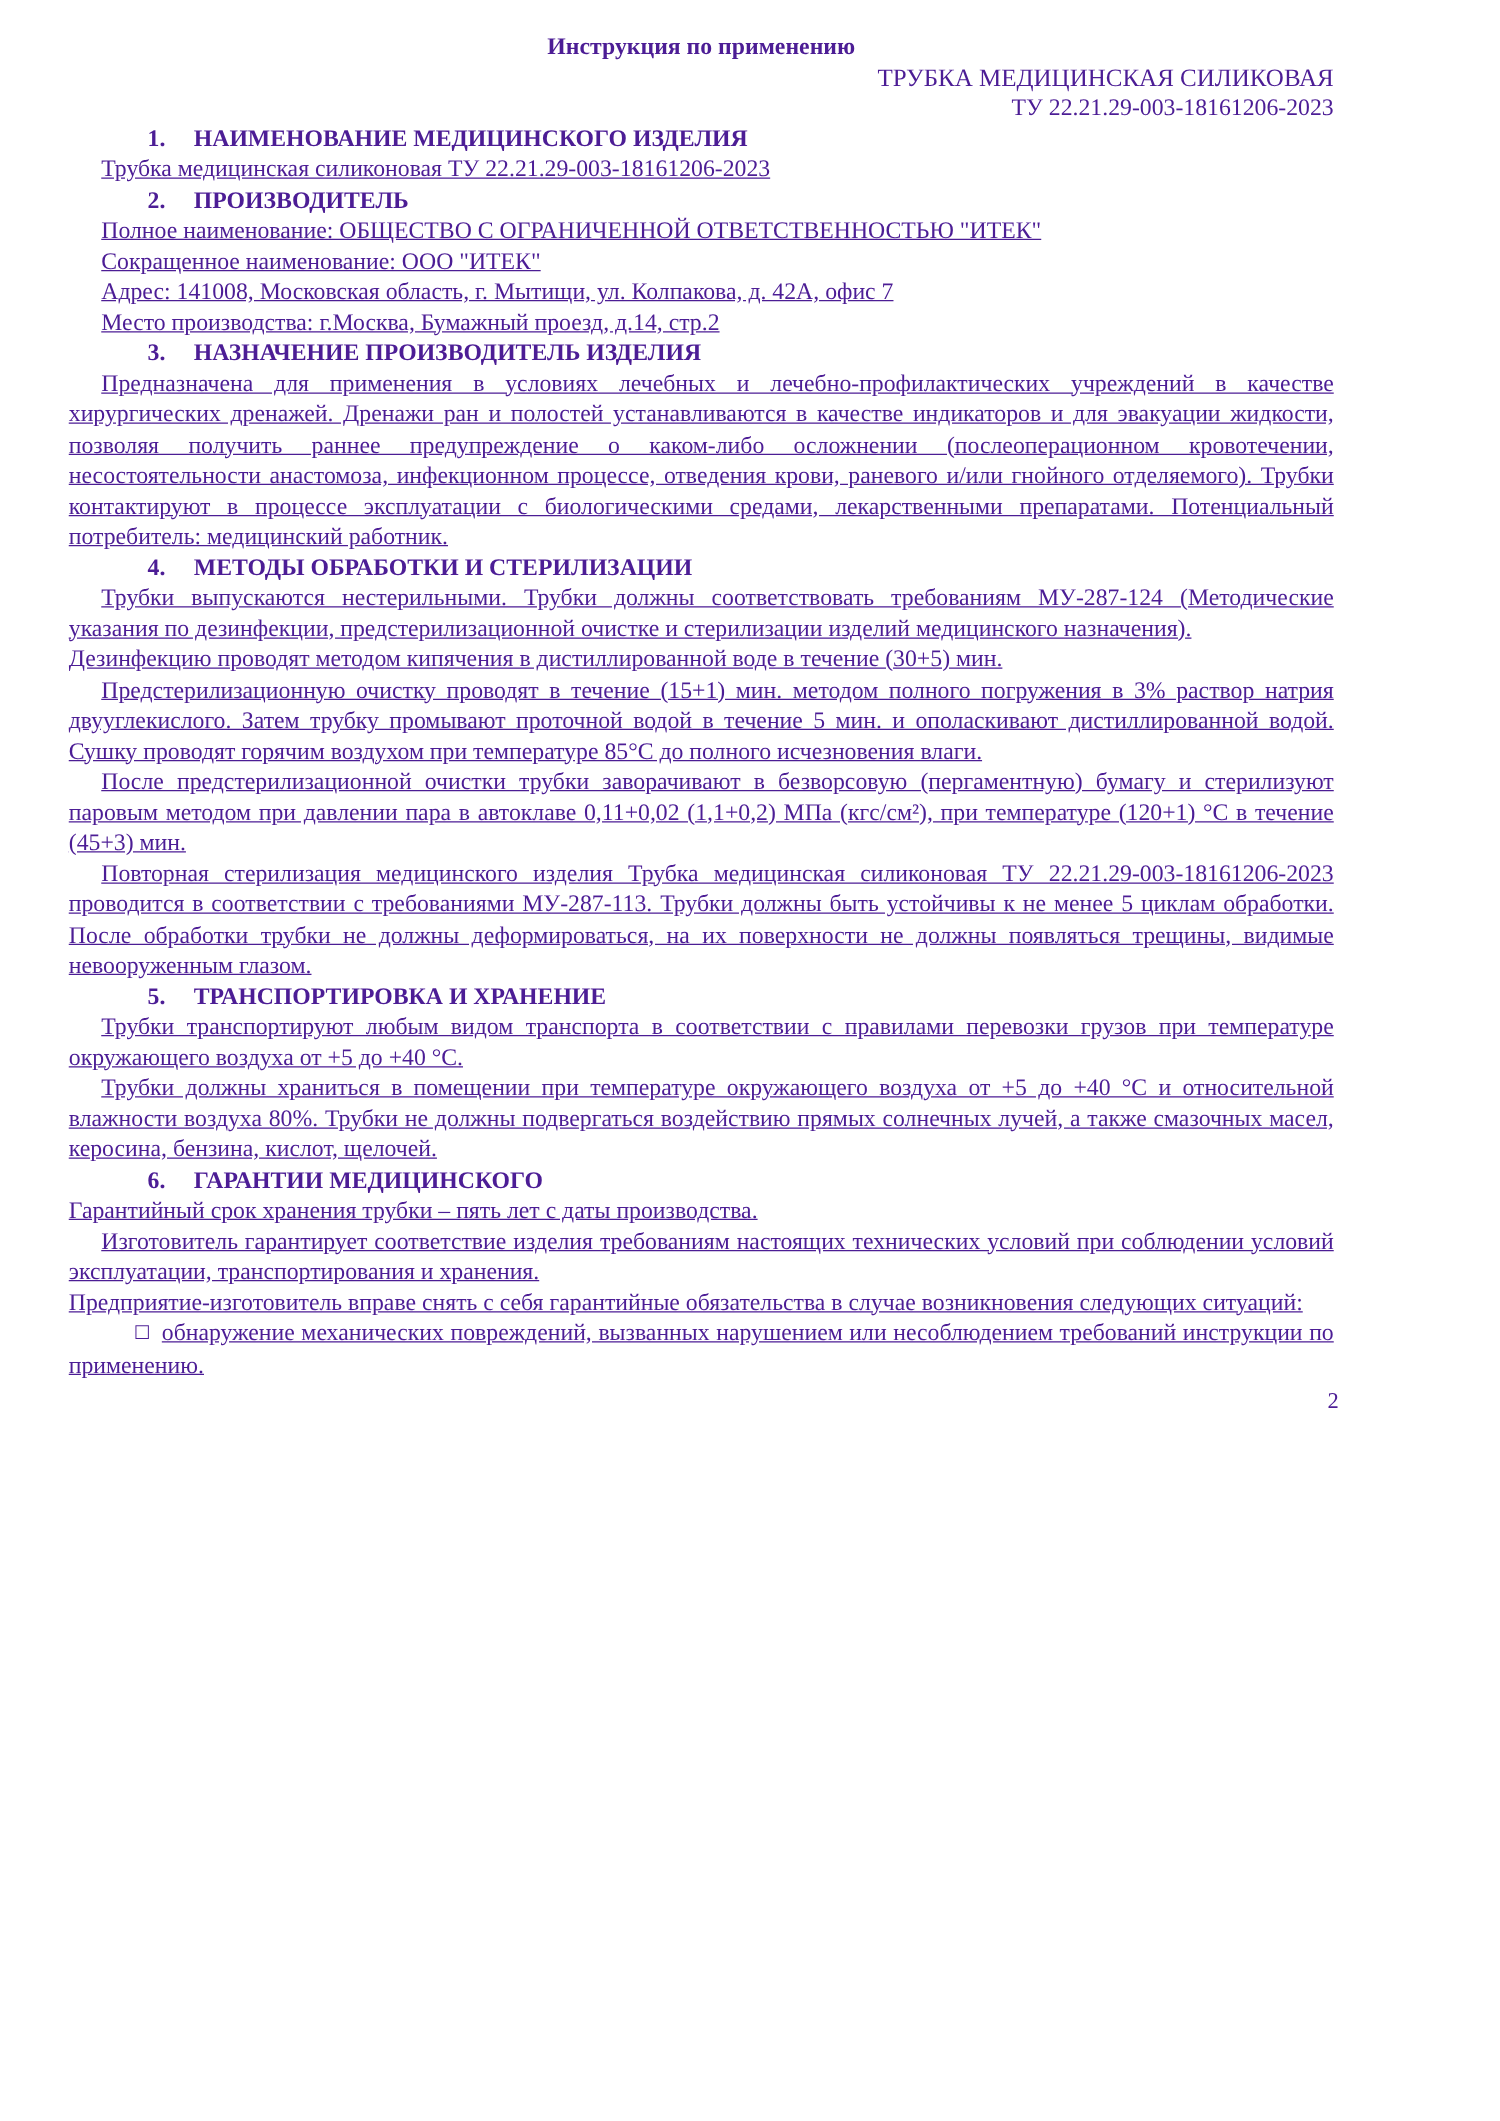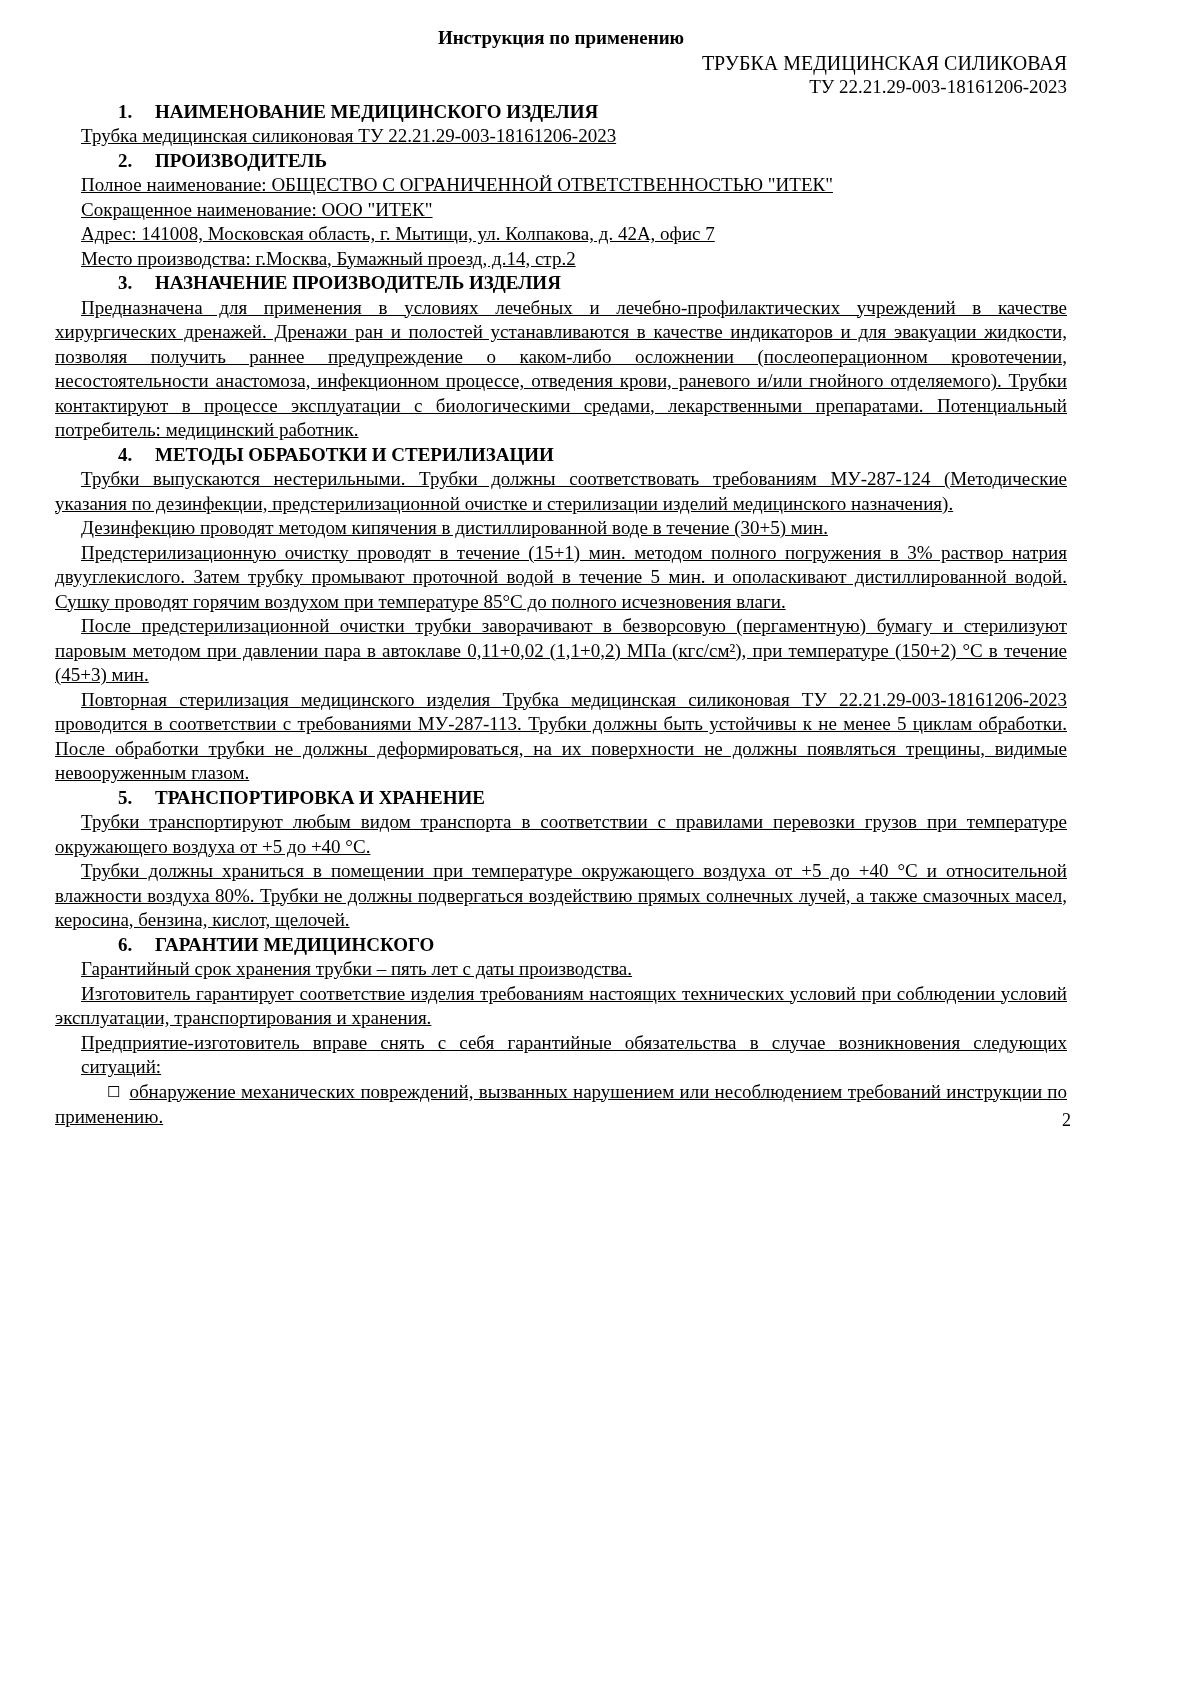--- a/index.html
+++ b/index.html
@@ -5,21 +5,21 @@
   html, body {
     margin: 0;
     padding: 0;
     background: #ffffff;
   }
   .page {
     position: relative;
     width: 1200px;
     height: 1697px;
     background: #ffffff;
-    color: #000000;
+    color: #4c1d95;
     font-family: "Liberation Serif", "DejaVu Serif", serif;
     font-size: 19px;
     line-height: 24.5px;
     overflow: hidden;
   }
   .content {
     position: absolute;
     left: 55px;
     top: 26px;
     width: 1012px;
@@ -50,21 +50,20 @@
     margin: 0;
     padding: 0;
     text-align: justify;
     text-decoration: underline;
   }
   p.indent {
     text-indent: 26px;
   }
   p.flush {
     text-indent: 0;
-    margin-left: 26px;
   }
   p.plain {
     text-align: left;
   }
   .bullet {
     display: inline-block;
     margin-right: 9px;
     font-size: 15px;
     transform: translateY(-1px);
   }
@@ -104,21 +103,21 @@
       <span class="heading-num">3.</span><span>НАЗНАЧЕНИЕ ПРОИЗВОДИТЕЛЬ ИЗДЕЛИЯ</span>
     </h2>
     <p class="body indent">Предназначена для применения в условиях лечебных и лечебно-профилактических учреждений в качестве хирургических дренажей. Дренажи ран и  полостей устанавливаются в качестве индикаторов и для эвакуации жидкости, позволяя получить раннее предупреждение о каком-либо осложнении (послеоперационном кровотечении, несостоятельности анастомоза, инфекционном процессе, отведения крови, раневого и/или гнойного отделяемого). Трубки контактируют в процессе эксплуатации с биологическими средами, лекарственными препаратами. Потенциальный потребитель: медицинский работник.</p>
 
     <h2 class="heading">
       <span class="heading-num">4.</span><span>МЕТОДЫ ОБРАБОТКИ И СТЕРИЛИЗАЦИИ</span>
     </h2>
     <p class="body indent">Трубки выпускаются нестерильными. Трубки должны соответствовать требованиям МУ-287-124 (Методические указания по дезинфекции, предстерилизационной очистке и стерилизации изделий медицинского назначения).</p>
     <p class="body flush">Дезинфекцию проводят методом кипячения в дистиллированной воде в течение (30+5) мин.</p>
     <p class="body indent">Предстерилизационную очистку проводят в течение (15+1) мин. методом полного погружения в 3% раствор натрия двууглекислого. Затем трубку промывают проточной водой в течение 5 мин. и ополаскивают дистиллированной водой. Сушку проводят горячим воздухом при температуре 85°С до полного исчезновения влаги.</p>
-    <p class="body indent">После предстерилизационной очистки трубки заворачивают в безворсовую (пергаментную) бумагу и стерилизуют паровым методом при давлении пара в автоклаве 0,11+0,02 (1,1+0,2) МПа (кгс/см²), при температуре (150+2) °С в течение (45+3) мин.</p>
+    <p class="body indent">После предстерилизационной очистки трубки заворачивают в безворсовую (пергаментную) бумагу и стерилизуют паровым методом при давлении пара в автоклаве 0,11+0,02 (1,1+0,2) МПа (кгс/см²), при температуре (120+1) °С в течение (45+3) мин.</p>
     <p class="body indent">Повторная стерилизация медицинского изделия Трубка медицинская силиконовая ТУ 22.21.29-003-18161206-2023 проводится в соответствии с требованиями МУ-287-113. Трубки должны быть устойчивы к не менее 5 циклам обработки. После обработки трубки не должны деформироваться, на их поверхности не должны появляться трещины, видимые невооруженным глазом.</p>
 
     <h2 class="heading">
       <span class="heading-num">5.</span><span>ТРАНСПОРТИРОВКА И ХРАНЕНИЕ</span>
     </h2>
     <p class="body indent">Трубки транспортируют любым видом транспорта в соответствии с правилами перевозки грузов при температуре окружающего воздуха от +5 до +40 °С.</p>
     <p class="body indent">Трубки должны храниться в помещении при температуре окружающего воздуха от +5 до +40 °С и относительной влажности воздуха 80%. Трубки не должны подвергаться воздействию прямых солнечных лучей, а также смазочных масел, керосина, бензина, кислот, щелочей.</p>
 
     <h2 class="heading">
       <span class="heading-num">6.</span><span>ГАРАНТИИ МЕДИЦИНСКОГО</span>

